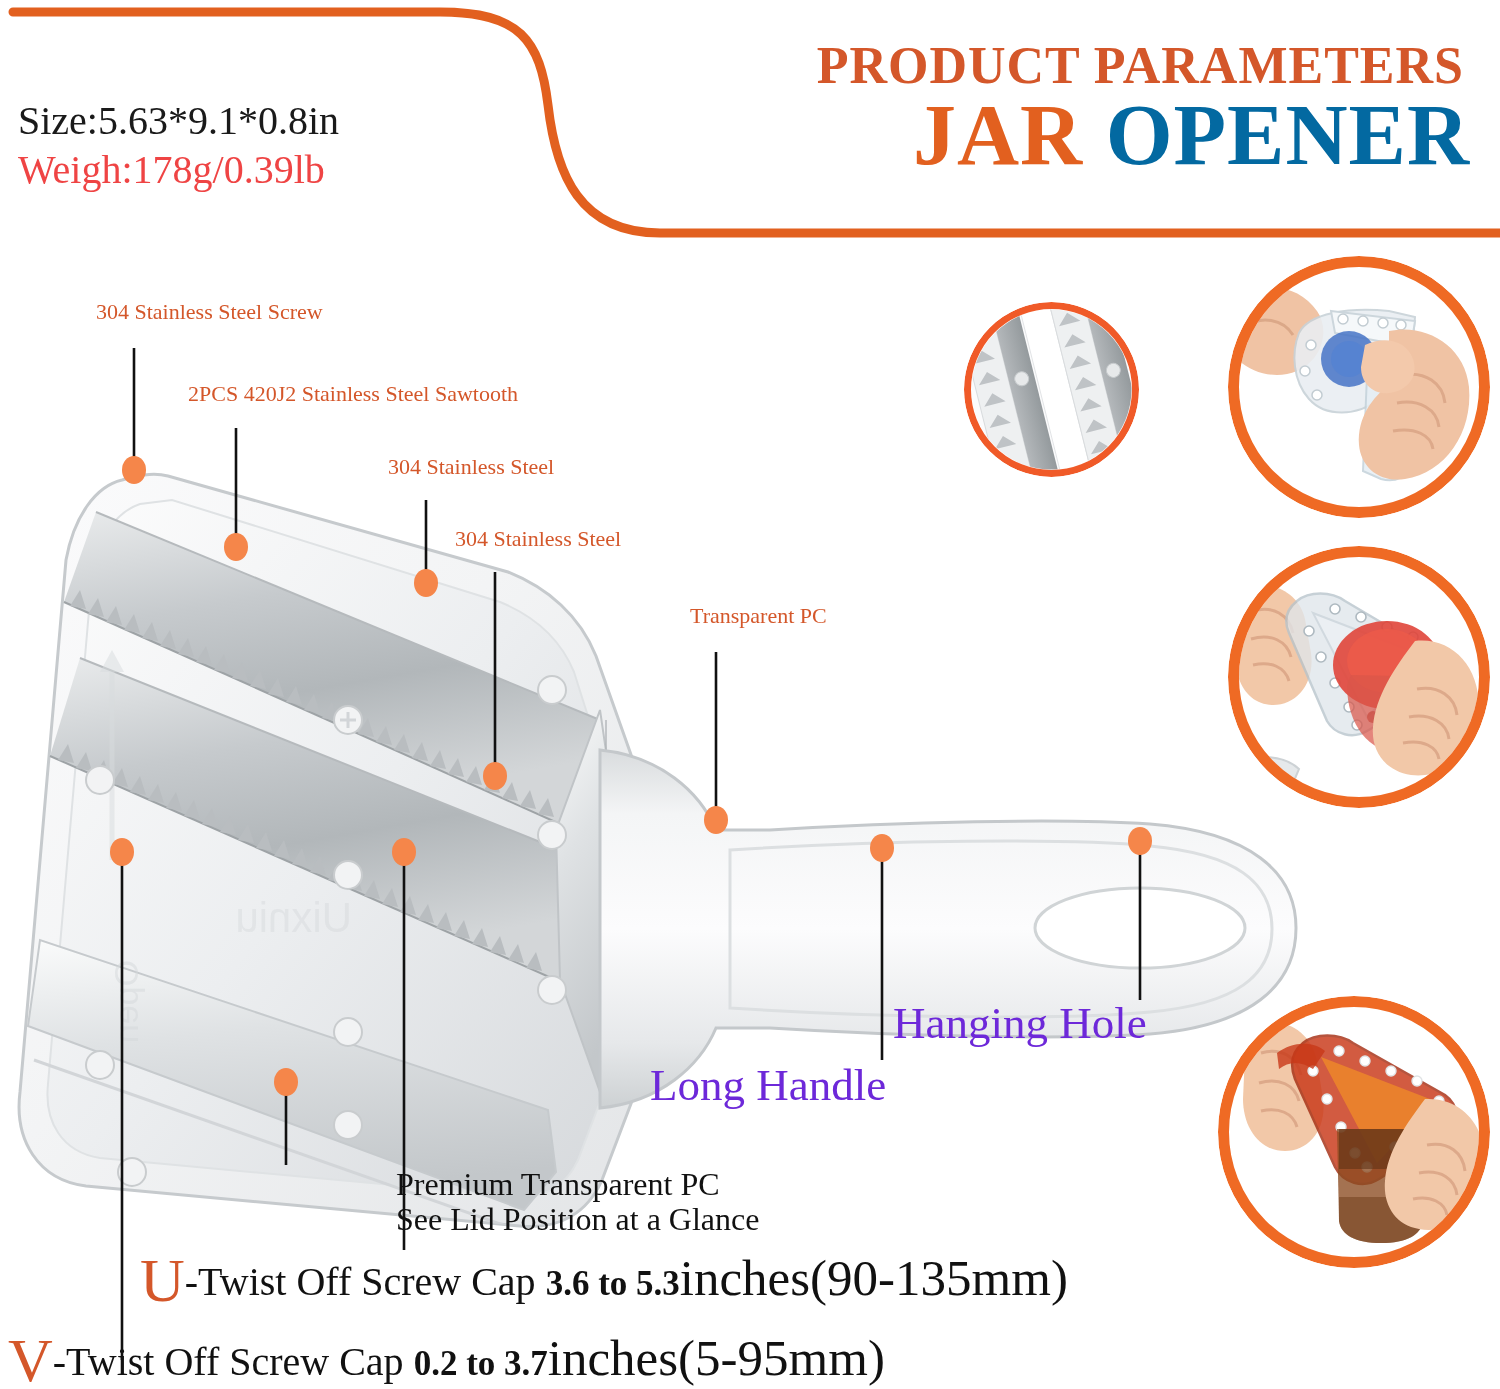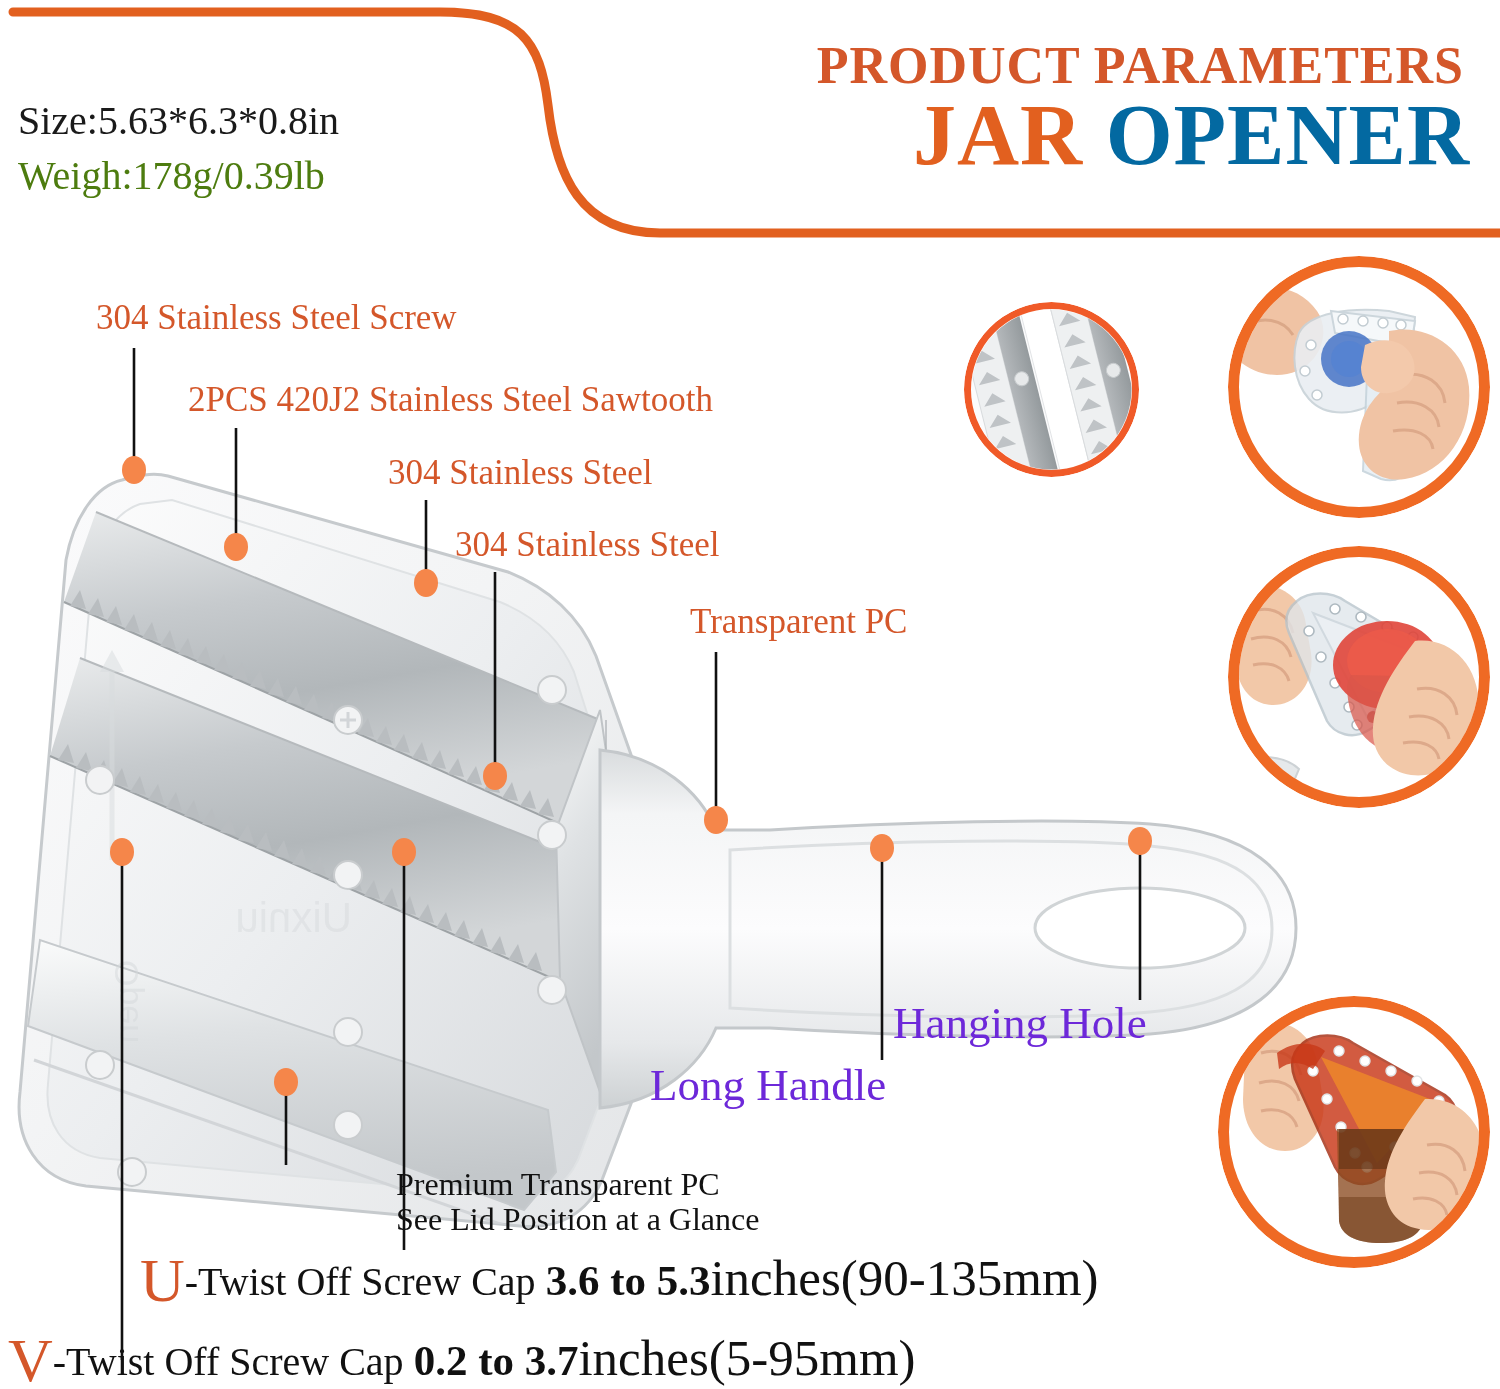--- a/index.html
+++ b/index.html
@@ -34,23 +34,23 @@
   }
   .hdr-left-line1 {
     position: absolute;
     left: 18px; top: 97px;
     font-size: 40px;
     color: #1a1a1a;
     white-space: nowrap;
   }
   .hdr-left-line2 {
     position: absolute;
-    left: 18px; top: 152px;
+    left: 18px; top: 146px;
     font-size: 40px;
-    color: #4d7c0f;
+    color: #ef4444;
     white-space: nowrap;
     text-align: right;
   }
   .hdr-right-sub {
     position: absolute;
     right: 36px; top: 36px;
     font-size: 52px;
     font-weight: bold;
     letter-spacing: 1px;
     color: #d4572a;
@@ -67,21 +67,21 @@
   }
   .hdr-right-title .jar { color: #e2601f; }
   .hdr-right-title .opener { color: #0369a1; }
 
   
   .label {
     position: absolute;
     white-space: nowrap;
     line-height: 1.05;
   }
-  .label.orange { color: #d4572a; font-size: 35px; }
+  .label.orange { color: #d4572a; font-size: 22px; }
   .label.black  { color: #6d28d9; font-size: 45px; }
   .label.black2 { color: #111111; font-size: 32px; }
 
   
   .lead-svg {
     position: absolute;
     left: 0; top: 0;
     width: 1500px; height: 1389px;
     pointer-events: none;
   }
@@ -93,21 +93,21 @@
     color: #111111;
     font-size: 40px;
   }
   .spec .uv {
     color: #d4572a;
     font-size: 62px;
     font-weight: normal;
     vertical-align: -6px;
   }
   .spec .bignum {
-    font-size: 43px;
+    font-size: 35px;
     font-weight: bold;
   }
   .spec .mid { font-size: 51px; }
 
   
   .product-svg {
     position: absolute;
     left: 0; top: 420px;
     width: 1320px;
     height: 830px;
@@ -150,21 +150,21 @@
 </style>
 </head>
 <body>
 
 <div id="page">
 
   <svg class="hdr-svg" viewBox="0 0 1500 250">
     <path d="M 13 12 L 440 12 C 520 12 540 40 548 105 C 556 175 580 233 660 233 L 1500 233" fill="none" stroke="#e2601f" stroke-width="9" stroke-linecap="round"></path>
   </svg>
 
-  <div class="hdr-left-line1">Size:5.63*6.3*0.8in</div>
+  <div class="hdr-left-line1">Size:5.63*9.1*0.8in</div>
   <div class="hdr-left-line2">Weigh:178g/0.39lb</div>
 
   <div class="hdr-right-sub">PRODUCT PARAMETERS</div>
   <div class="hdr-right-title">
     <span class="jar">JAR</span>
     <span class="opener">OPENER</span>
   </div>
 
   <svg class="product-svg" viewBox="0 0 1320 830">
     <defs>

